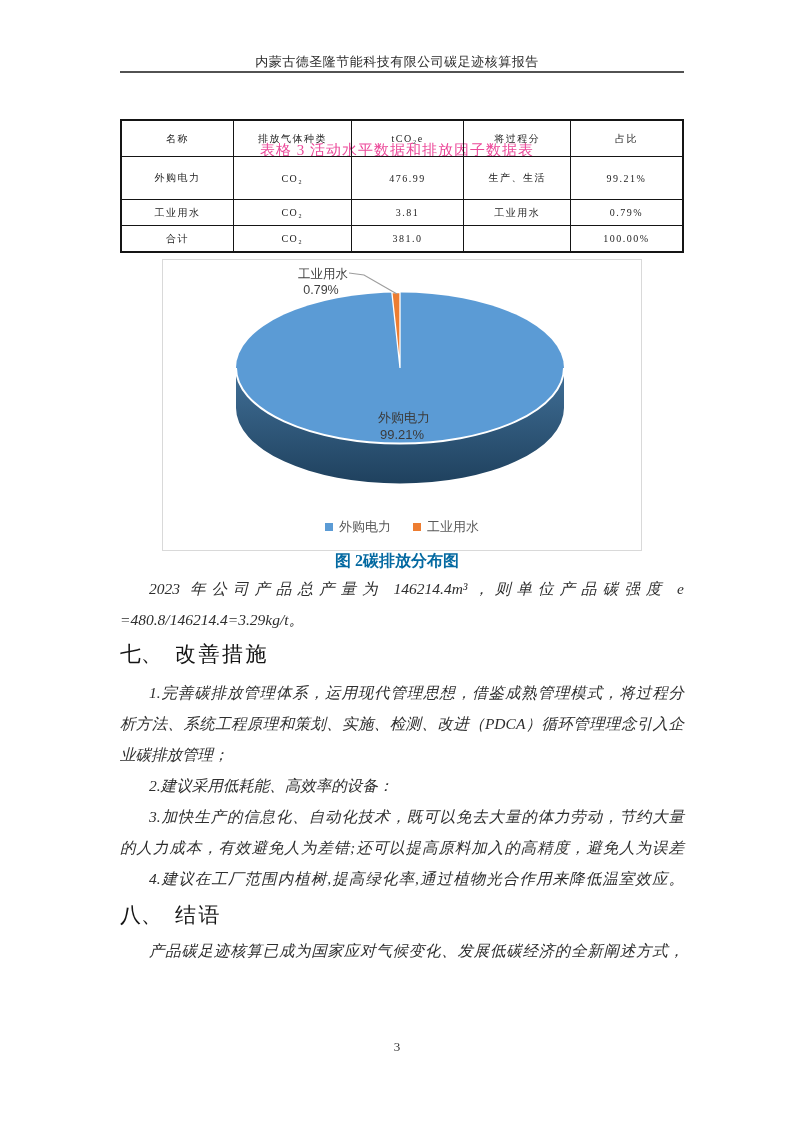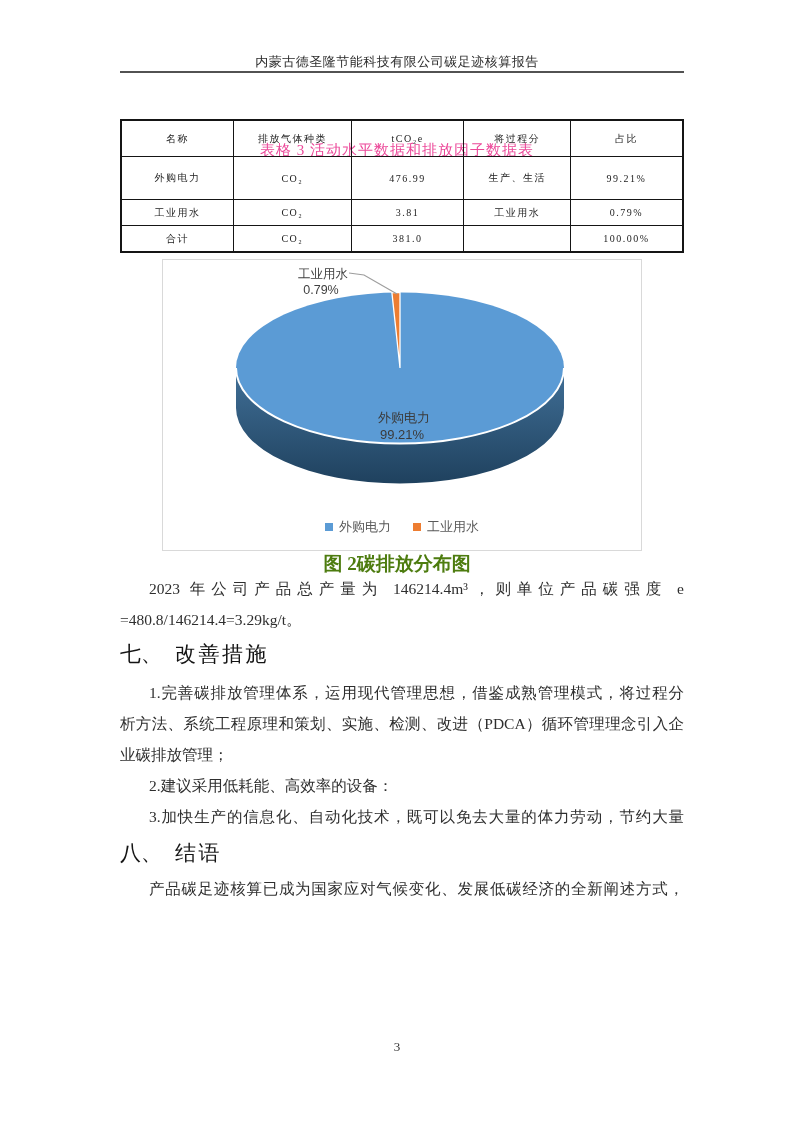--- a/index.html
+++ b/index.html
@@ -28,26 +28,26 @@
   .chart-frame { position:absolute; left:162px; top:259px; width:478px; height:290px;
     border:1px solid #d9d9d9; background:#fff; }
   .pie-svg { position:absolute; left:0; top:0; }
   .legend { position:absolute; left:0; top:259px; width:478px; height:16px;
     display:flex; justify-content:center; align-items:center; gap:22px;
     font-family:"Liberation Sans","DejaVu Sans",sans-serif; font-size:13px; color:#595959; }
   .legend-item { display:flex; align-items:center; gap:6px; }
   .swatch { width:8px; height:8px; display:inline-block; }
 
   .figure-caption { position:absolute; top:551px; left:0; right:0; text-align:center;
-    font-weight:bold; font-size:19px; color:#4d7c0f; }
+    font-weight:bold; font-size:16px; color:#0369a1; }
 
   
   .body-text { position:absolute; left:120px; top:573px; width:564px;
     font-size:15.5px; line-height:31px; color:#2e2e2e; }
-  .line { text-align:left; }
+  .line { text-align:left;font-style:italic; }
   .line.indent { text-indent:29px; }
   .line.stretch { text-align:justify; text-align-last:justify; }
   h2.sec { font-size:21px; line-height:31px; font-weight:normal; color:#141414;
     margin:4px 0 7px 0; }
   h2.sec .sec-num { margin-right:13px; }
   h2.sec .sec-title { letter-spacing:2.5px; }
   h2.sec.sec-8 { margin:6px 0 4px 0; }
 
   .page-num { position:absolute; top:1039px; left:0; right:0; text-align:center;
     font-size:13px; color:#333; }
@@ -144,21 +144,23 @@
       <span class="sec-num">七、</span><span class="sec-title">改善措施</span>
     </h2>
 
     <div class="line indent stretch">1.完善碳排放管理体系，运用现代管理思想，借鉴成熟管理模式，将过程分</div>
     <div class="line stretch">析方法、系统工程原理和策划、实施、检测、改进（PDCA）循环管理理念引入企</div>
     <div class="line">业碳排放管理；</div>
 
     <div class="line indent">2.建议采用低耗能、高效率的设备：</div>
 
     <div class="line indent stretch">3.加快生产的信息化、自动化技术，既可以免去大量的体力劳动，节约大量</div>
+    <div class="line stretch">的人力成本，有效避免人为差错;还可以提高原料加入的高精度，避免人为误差</div>
 
+    <div class="line indent stretch">4.建议在工厂范围内植树,提高绿化率,通过植物光合作用来降低温室效应。</div>
 
     <h2 class="sec sec-8">
       <span class="sec-num">八、</span><span class="sec-title">结语</span>
     </h2>
 
     <div class="line indent stretch">产品碳足迹核算已成为国家应对气候变化、发展低碳经济的全新阐述方式，</div>
   </div>
 
   <div class="page-num">3</div>
 

